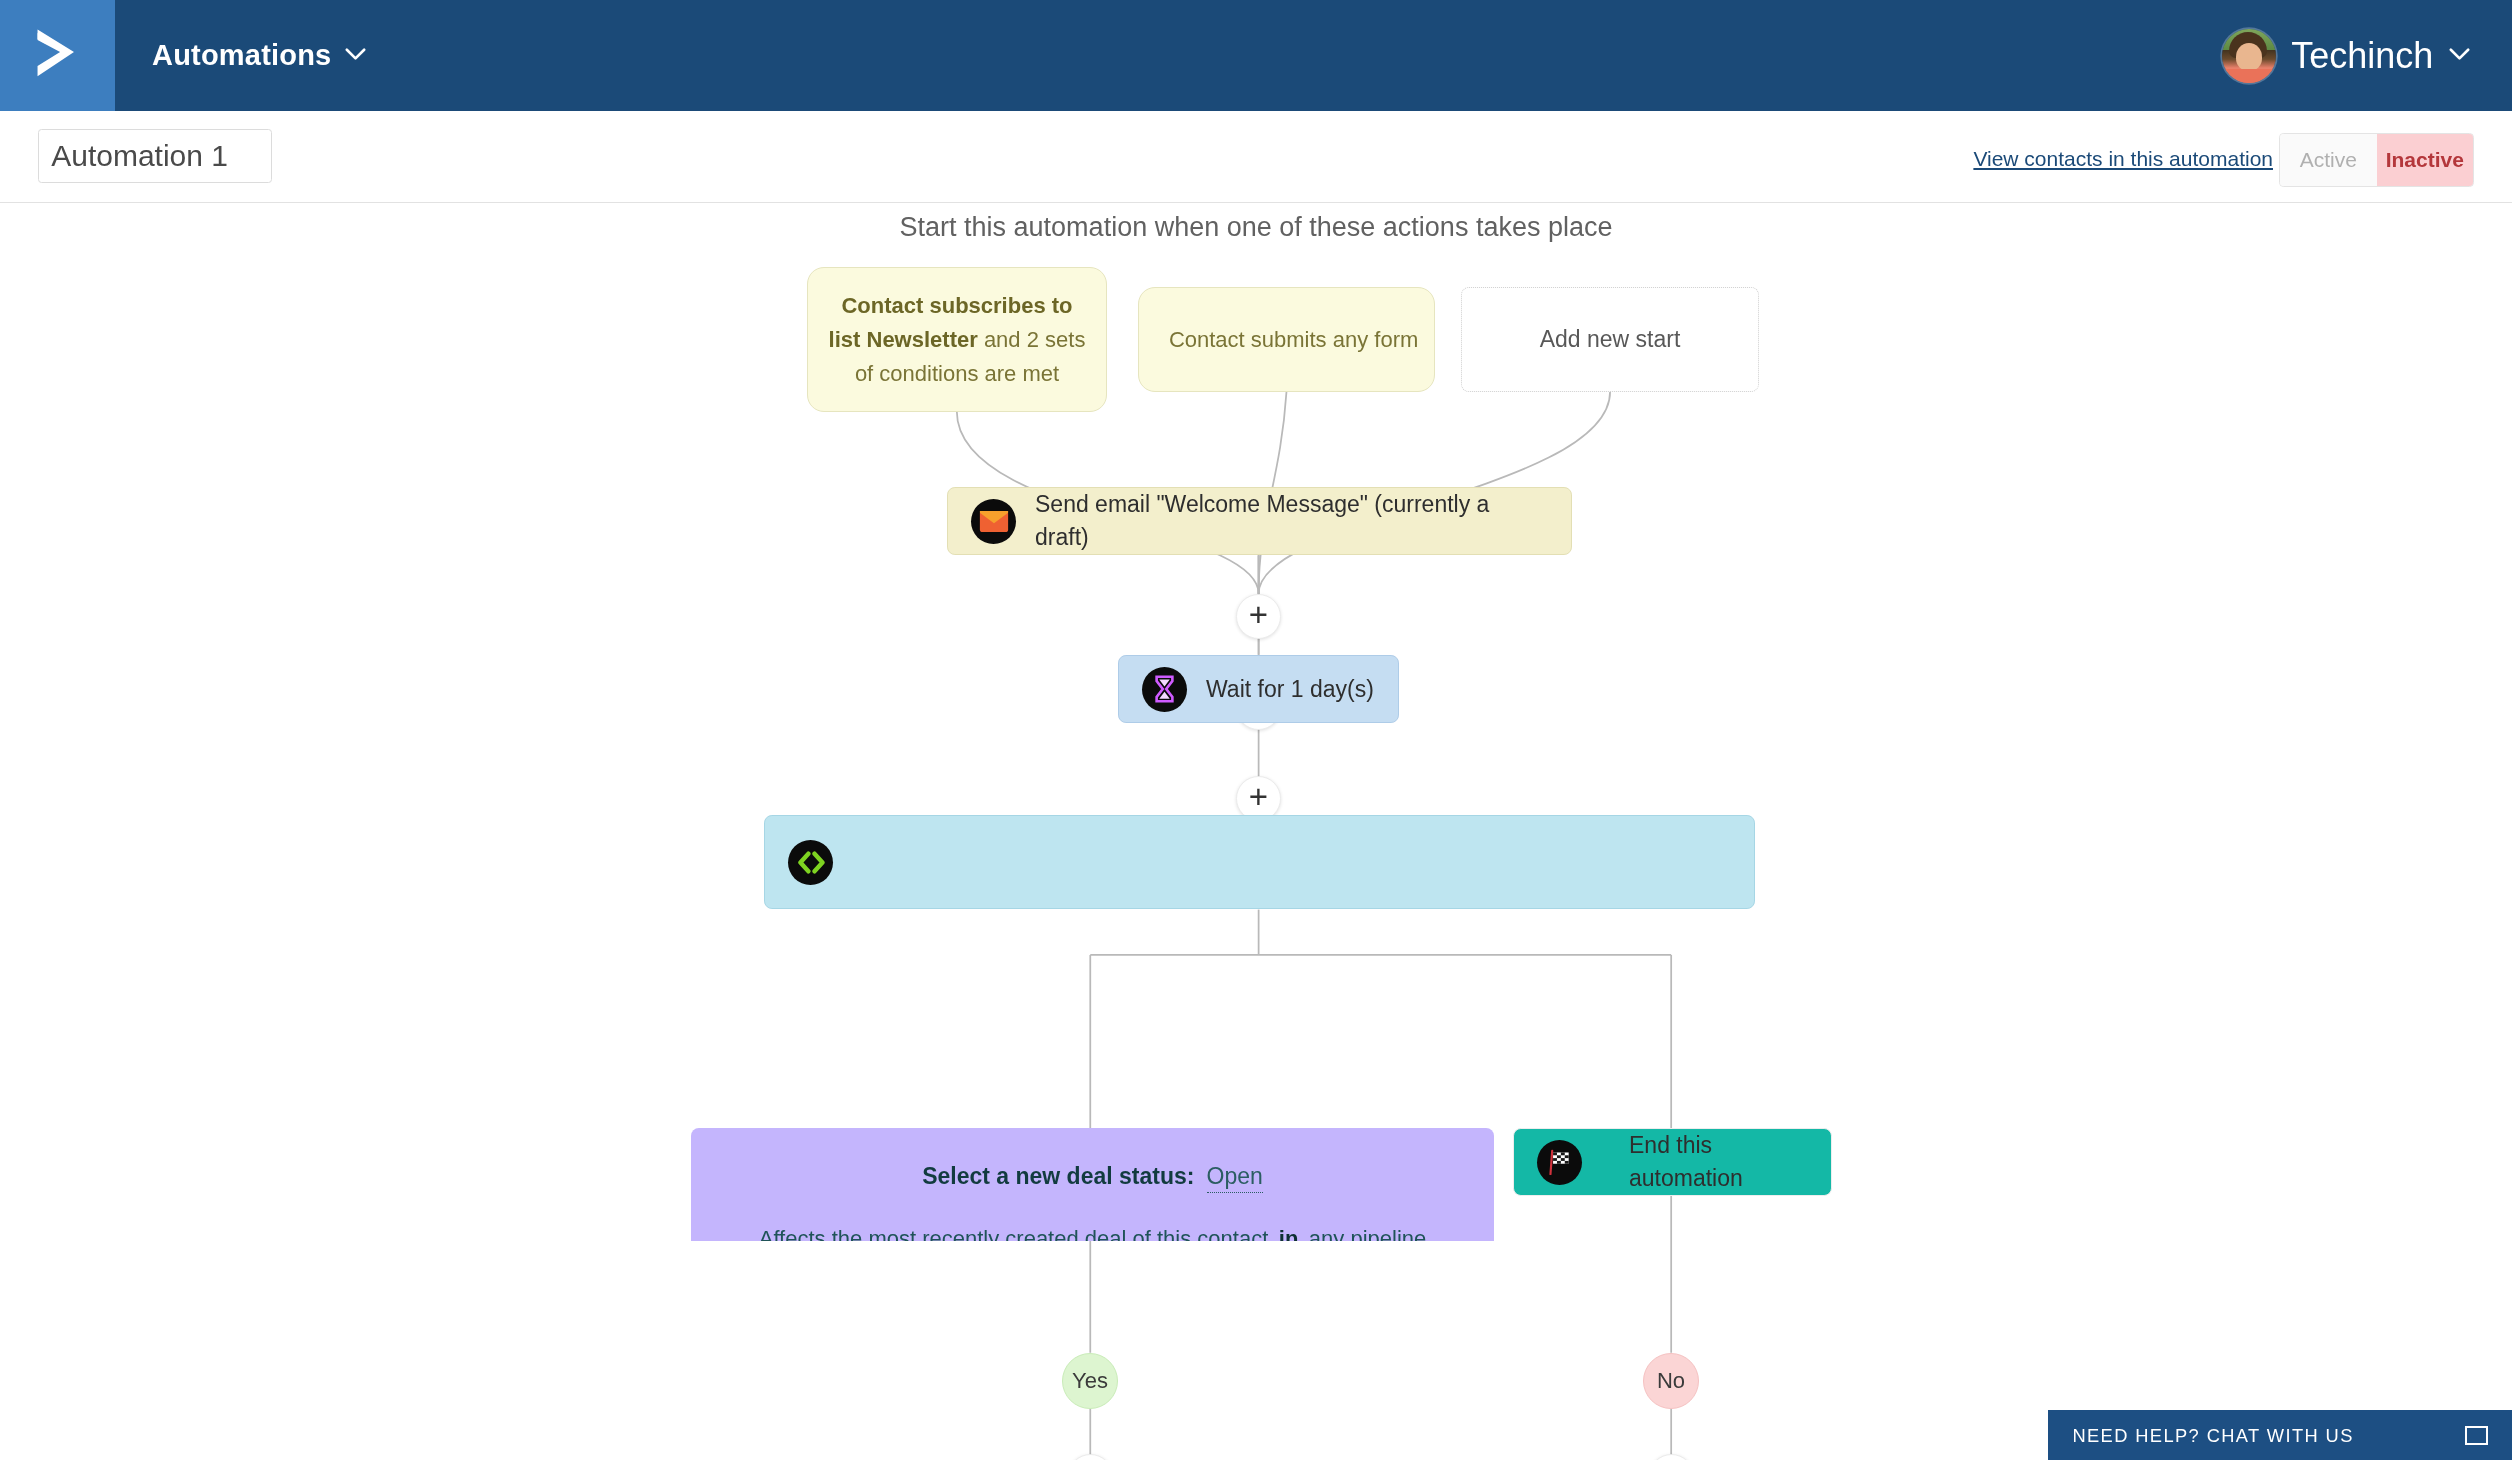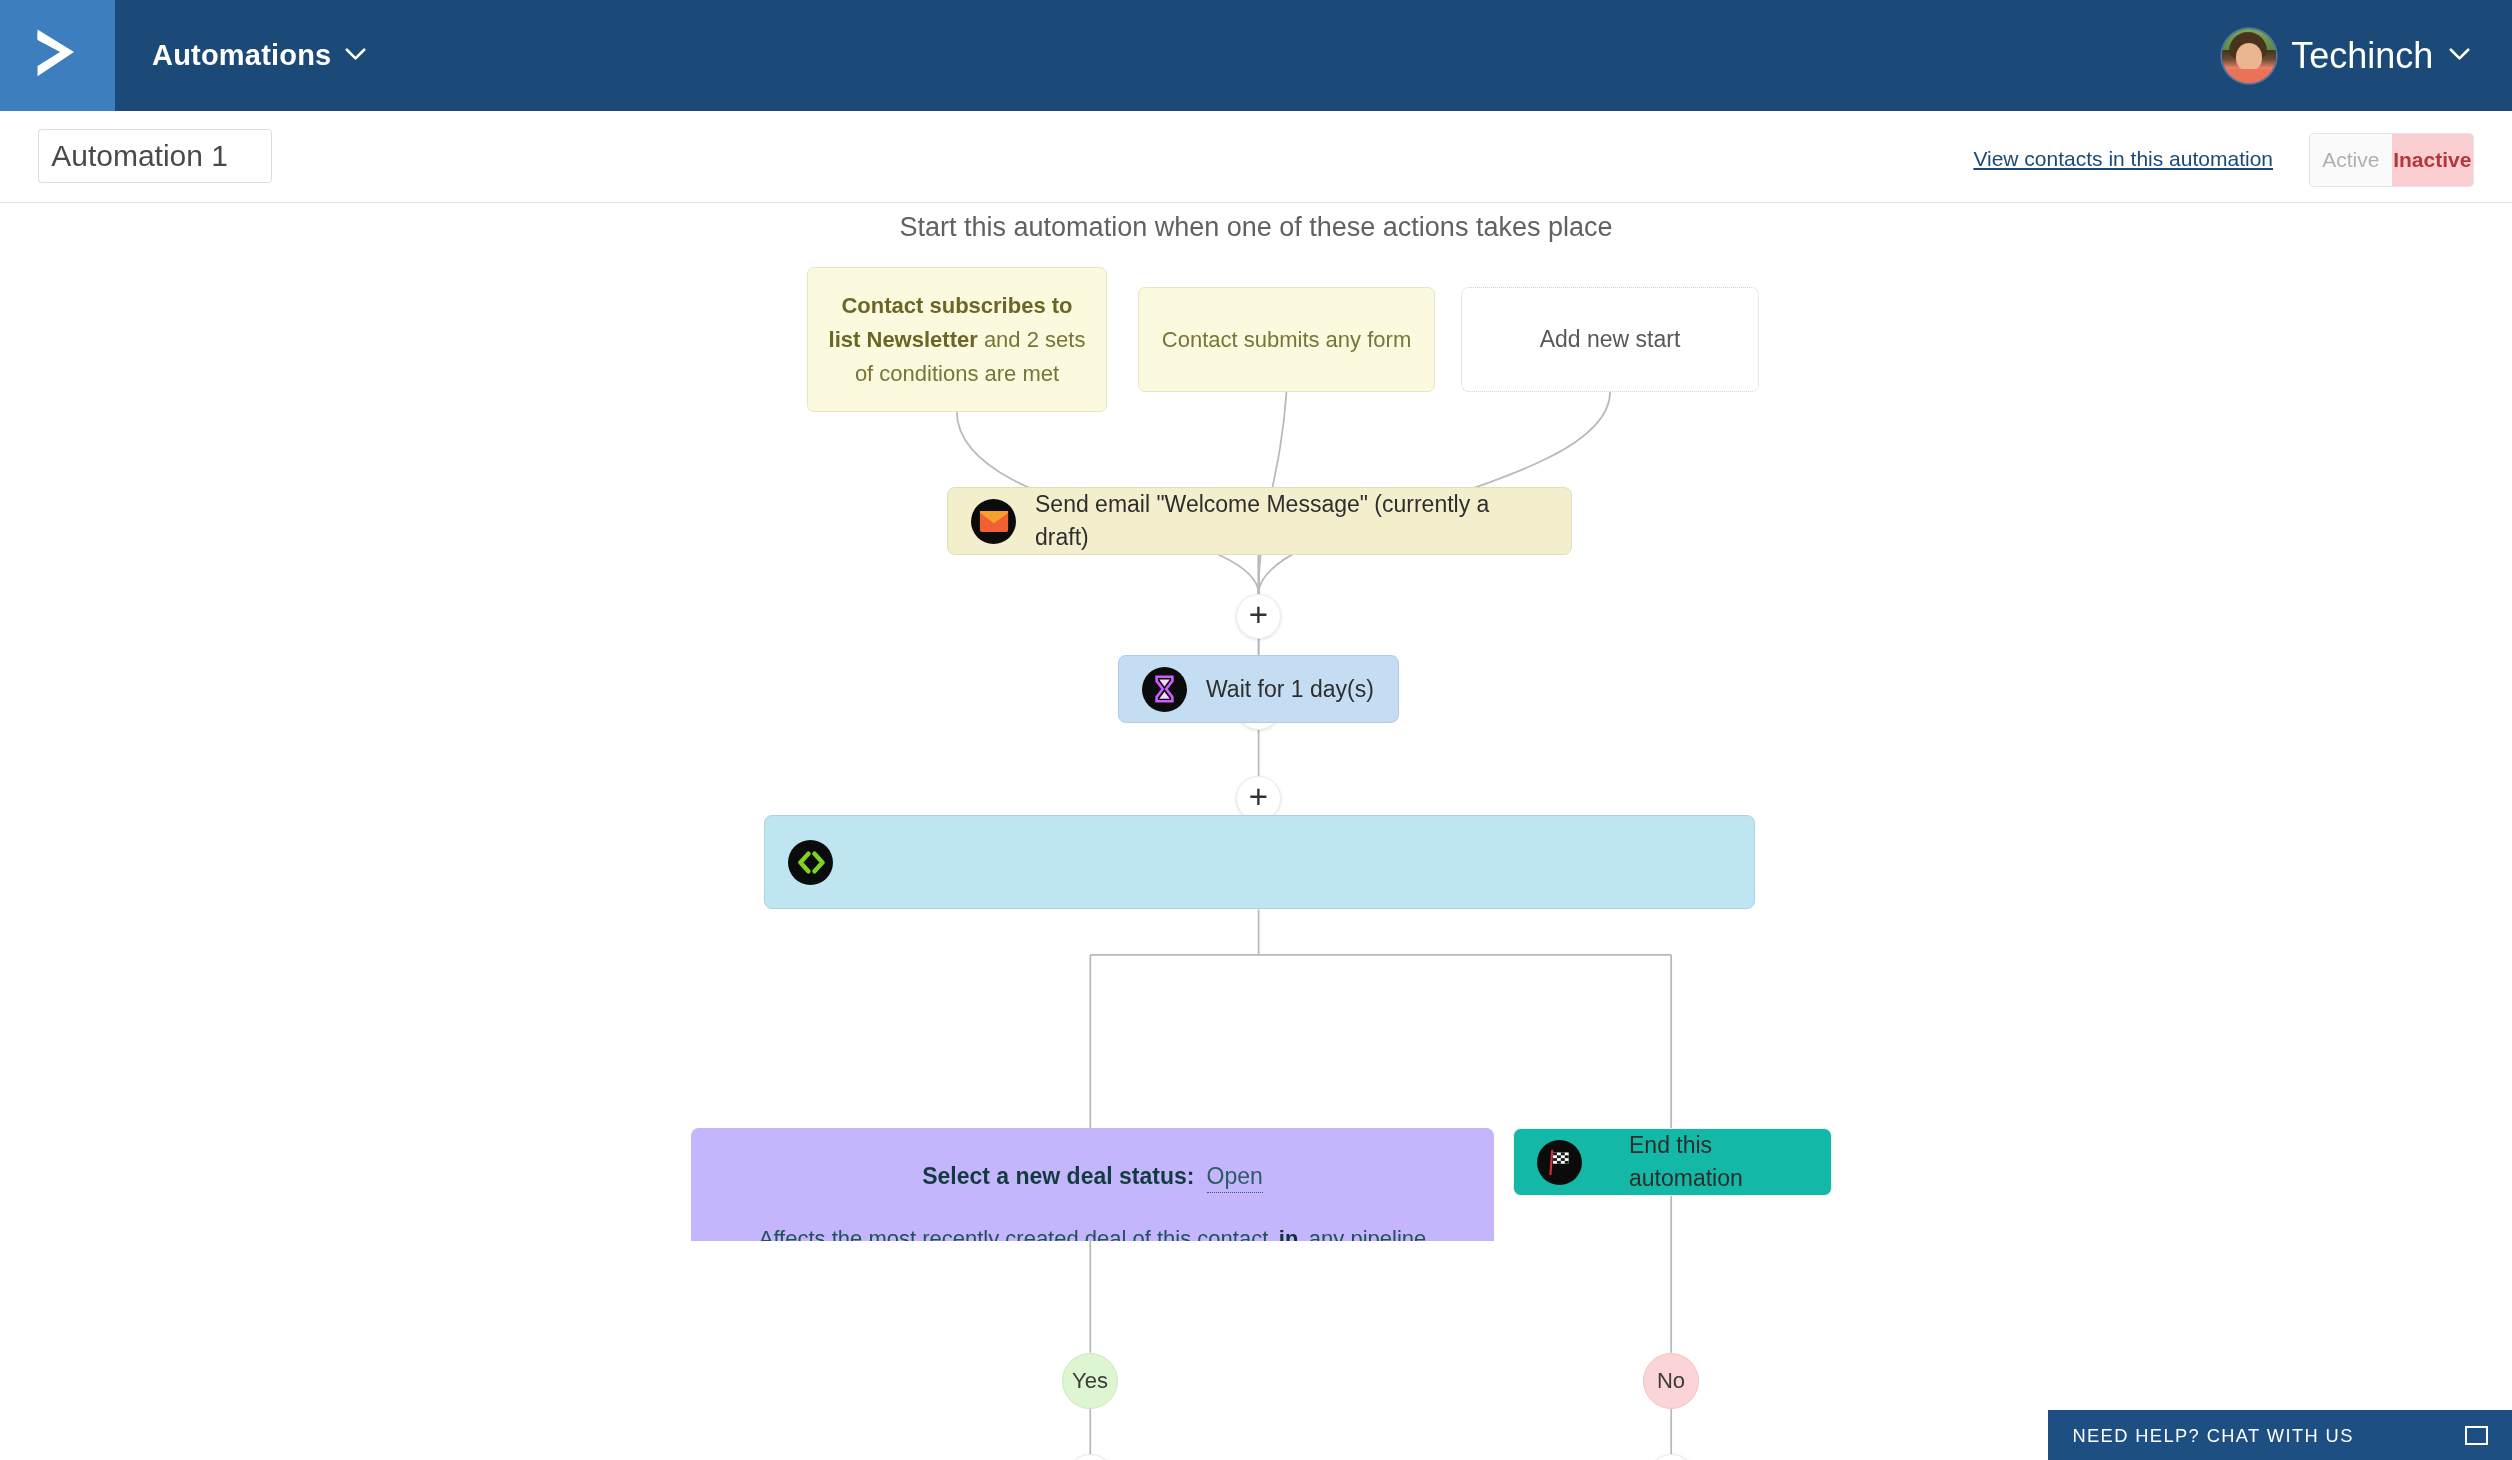--- a/index.html
+++ b/index.html
@@ -69,21 +69,21 @@
     outline: none;
   }
   #view-contacts {
     position: absolute; right: 239px; top: 147px;
     font-size: 21px; color: #1b4a78;
     text-decoration: underline; cursor: pointer;
     white-space: nowrap;
   }
   #status-toggle {
     position: absolute; right: 38px; top: 133px;
-    width: 165px; height: 54px;
+    width: 195px; height: 54px;
     border: 0.9px solid #e4e4e4; border-radius: 4.4px;
     display: flex; overflow: hidden; background: #fafafa;
   }
   #status-toggle .seg {
     flex: 1; display: flex; align-items: center; justify-content: center;
     font-size: 21px; cursor: pointer;
   }
   #status-toggle .seg.active-seg { color: #b0b0b0; background: #fafafa; }
   #status-toggle .seg.inactive-seg {
     color: #b4373b; background: #fbcfd2; font-weight: bold;
@@ -99,27 +99,27 @@
   .lbl-start {
     position: absolute; left: 0; top: 8.7px; width: 2512px;
     text-align: center; font-size: 27px; color: #616161;
   }
 
   
   .trigger {
     position: absolute;
     background: #fbfade;
     border: 0.9px solid #e6e5bf;
-    border-radius: 7px;
+    border-radius: 17px;
     color: #7a7436;
     text-align: center;
     font-size: 22px;
     line-height: 34px;
     padding: 12.2px 15.7px;
-    display: flex; align-items: center; justify-content: center;
+    display: flex; align-items: center; justify-content: flex-end;
     cursor: pointer;
   }
   .trigger b { color: #6c6626; font-weight: bold; }
   #trigger-1 { left: 807px; top: 64px; width: 300px; height: 145px; }
   #trigger-2 { left: 1138px; top: 84px; width: 297px; height: 105px; }
   #add-new-start {
     position: absolute; left: 1461px; top: 84px; width: 298px; height: 105px;
     border: 1.7px dotted #cfcfcf; border-radius: 7.9px;
     background: #ffffff; color: #585858; font-size: 23px;
     display: flex; align-items: center; justify-content: center;

